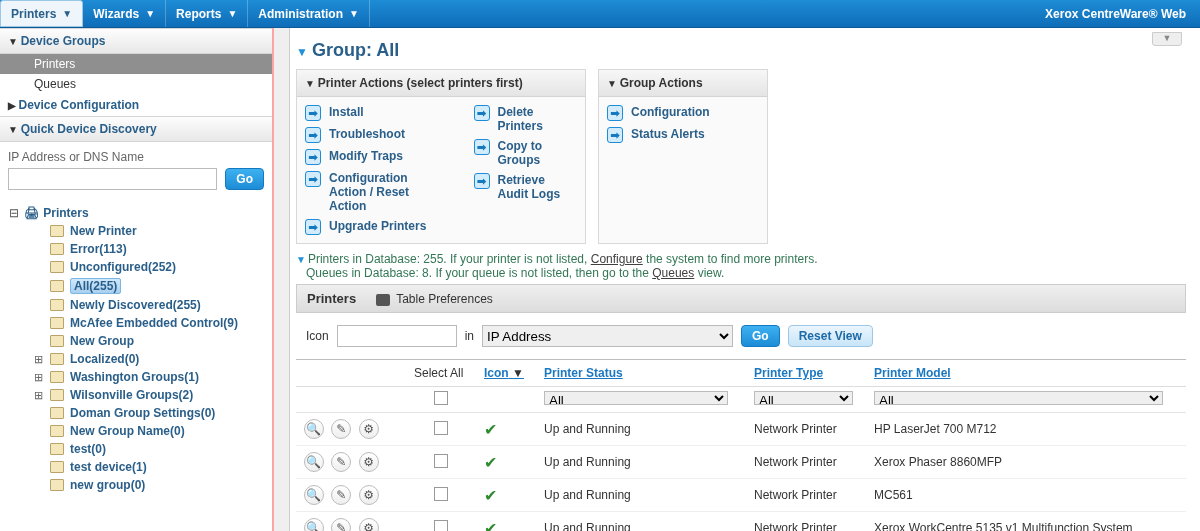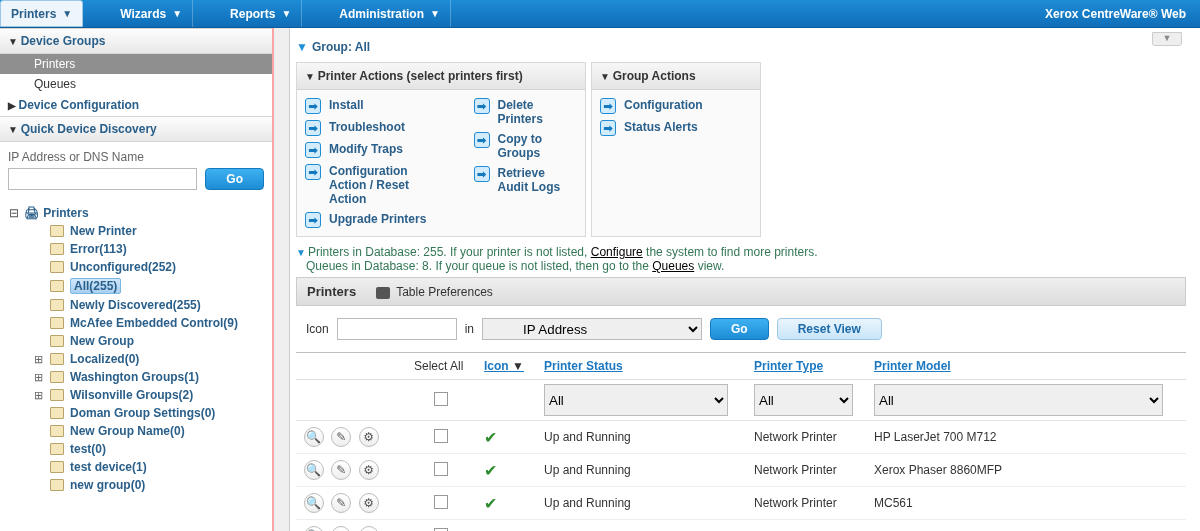--- a/index.html
+++ b/index.html
@@ -23,21 +23,20 @@
     border-bottom: 1px solid #0b5a99;
   }
   .topbar .tab {
     height: 100%;
     display: flex;
     align-items: center;
     padding: 0 10px;
     border-right: 1px solid rgba(255,255,255,.25);
     cursor: pointer;
     gap: 6px;
-    margin-left: 27px;
   }
   .topbar .tab.active {
     background: #eef6fc;
     color: #2a5f8a;
     border: 1px solid #9cc8e6;
     margin: 1px 0;
     border-radius: 3px 3px 0 0;
   }
   .topbar .brand {
     margin-left: auto;
@@ -67,77 +66,77 @@
   .dg-list .item.sel { background: #8f8f8f; color: #fff; }
   .dc-hdr { padding: 4px 8px; font-weight: bold; color: #2a5f8a; }
   .dc-hdr::before { content: "▶ "; color:#333; font-size:10px;}
   .qdd-body { padding: 4px 8px 10px; }
   .qdd-label { color:#666; margin: 4px 0;}
   .qdd-row { display:flex; gap:8px; align-items:center;}
   .qdd-row input { flex:1; height:22px; border:1px solid #bbb; padding:0 4px; }
   .btn {
     background: linear-gradient(#3db1f1,#1d8cd6);
     color:#fff; border:1px solid #1479bf;
-    border-radius:4px; padding:3px 20px; font-weight:bold; cursor:pointer;
+    border-radius:4px; padding:3px 10px; font-weight:bold; cursor:pointer;
     font-size:12px;
   }
   .tree { padding: 6px 6px 10px 8px; overflow:auto; flex:1;}
   .tree-root { font-weight:bold; color:#2a5f8a; display:flex; align-items:center; gap:4px;}
   .tree-root .ex { color:#555; width:12px; text-align:center; font-weight:normal;}
   .tree ul { list-style:none; margin:2px 0 0 0; padding:0 0 0 26px;}
   .tree li { padding: 2px 0; display:flex; align-items:center; gap:6px; white-space:nowrap;}
   .tree li .ex { width:10px; color:#666; font-size:11px;}
   .tree li .ico {
     width:14px; height:12px; display:inline-block;
     border:1px solid #b9a36a; background:#f5e7bc; border-radius:1px;
   }
   .tree li.sel .lbl { background: linear-gradient(#cfe7fb,#a9cff0); border:1px solid #7ab7e2; padding:0 3px; border-radius:2px;}
   .tree li .lbl { color:#2a5f8a; font-weight:bold; cursor:pointer;}
   .tree li.plain .lbl { color:#2a5f8a; font-weight:bold;}
   .main { flex:1; overflow:auto; padding: 8px 14px 0 6px; position:relative;}
   .dropbar { position:absolute; right:18px; top:4px; width:30px; height:14px; background:#eee; border:1px solid #ccc; border-radius:0 0 3px 3px; text-align:center; line-height:10px; color:#888; font-size:9px;}
-  .group-title { color:#2a5f8a; font-size:12px; font-weight:bold; margin:4px 0 8px;}
+  .group-title { color:#2a5f8a; font-size:18px; font-weight:bold; margin:4px 0 8px;}
   .group-title::before { content:"▼"; color:#2292d8; font-size:12px; margin-right:4px;}
-  .panels { display:flex; gap:5px; margin-bottom:8px;}
+  .panels { display:flex; gap:12px; margin-bottom:8px;}
   .panel { border:1px solid #d8d8d8; background:#fafafa;}
   .panel-hdr {
     background: linear-gradient(#f7f7f7,#e4e4e4);
     padding:6px 8px; font-weight:bold; color:#333;
     border-bottom:1px solid #d4d4d4;
   }
   .panel-hdr::before { content:"▼ "; font-size:10px;}
   .panel-body { padding:8px; display:flex; gap:40px;}
   .action-col { display:flex; flex-direction:column; gap:6px; }
   .action { display:flex; align-items:flex-start; gap:8px; color:#2a5f8a; font-weight:bold; cursor:pointer; max-width:170px;}
   .action .sq {
     width:16px; height:16px; border:1px solid #1e8cd6; border-radius:3px;
     background:#d2ecfb; display:flex; align-items:center; justify-content:center; color:#1479bf; font-size:11px; flex:none;
   }
   .dbinfo { color:#375; font-size:12px; margin:4px 0;}
-  .dbinfo a { color:#000000; text-decoration:underline; cursor:pointer;}
+  .dbinfo a { color:#404040; text-decoration:underline; cursor:pointer;}
   .dbinfo .tri { color:#2292d8; font-size:10px; margin-right:2px;}
   .tablehdrbar {
     background: linear-gradient(#efefef,#dcdcdc);
     border:1px solid #ccc; padding:6px 10px;
     display:flex; align-items:center; gap:20px; margin-top:4px; position:sticky; top:0;
   }
   .tablehdrbar .ttl { font-weight:bold; color:#333; font-size:13px;}
   .tprefs { display:flex; align-items:flex-end; gap:6px; color:#333;}
   .tprefs .ic { width:14px; height:12px; background:#555; border-radius:2px;}
   .findrow { display:flex; align-items:center; gap:8px; padding:12px 10px; border-bottom:1px solid #bdbdbd;}
   .findrow input[type=text]{ width:120px; height:22px; border:1px solid #bbb;}
-  .findrow select { height:22px; width:220px; border:1px solid #bbb;padding-left:36px;}
+  .findrow select { height:22px; width:251px; border:1px solid #bbb;}
   .grid { width:100%; border-collapse:collapse; }
   .grid thead th {
     text-align:left; padding:6px 8px; color:#1c78c1; text-decoration:underline; font-weight:bold;
     border-bottom:1px solid #ddd; background:#fff; font-size:12px;
   }
   .grid thead th.nolink { text-decoration:none; color:#333; font-weight:normal;}
   .grid .filter-row td { padding:4px 8px; border-bottom:1px solid #e4e4e4;}
-  .grid .filter-row select { width:95%; height:32px; border:1px solid #bbb;}
+  .grid .filter-row select { width:95%; height:14px; border:1px solid #bbb;}
   .grid tbody tr td { padding:6px 8px; border-bottom:1px solid #eee; color:#333;}
   .actbtn {
     width:20px; height:20px; border:1px solid #bbb; border-radius:10px;
     display:inline-flex; align-items:center; justify-content:center; color:#555;
     margin-right:4px; background:linear-gradient(#fff,#eee); font-size:12px;
   }
   .chk { width:14px; height:14px; border:1px solid #999; display:inline-block;}
   .ok { color:#2e8b2e; font-size:16px;}
   .btn.light { background:linear-gradient(#eaf5fd,#c8e5f8); color:#1c6aa7; border-color:#9cc8e6;}
 </style>

